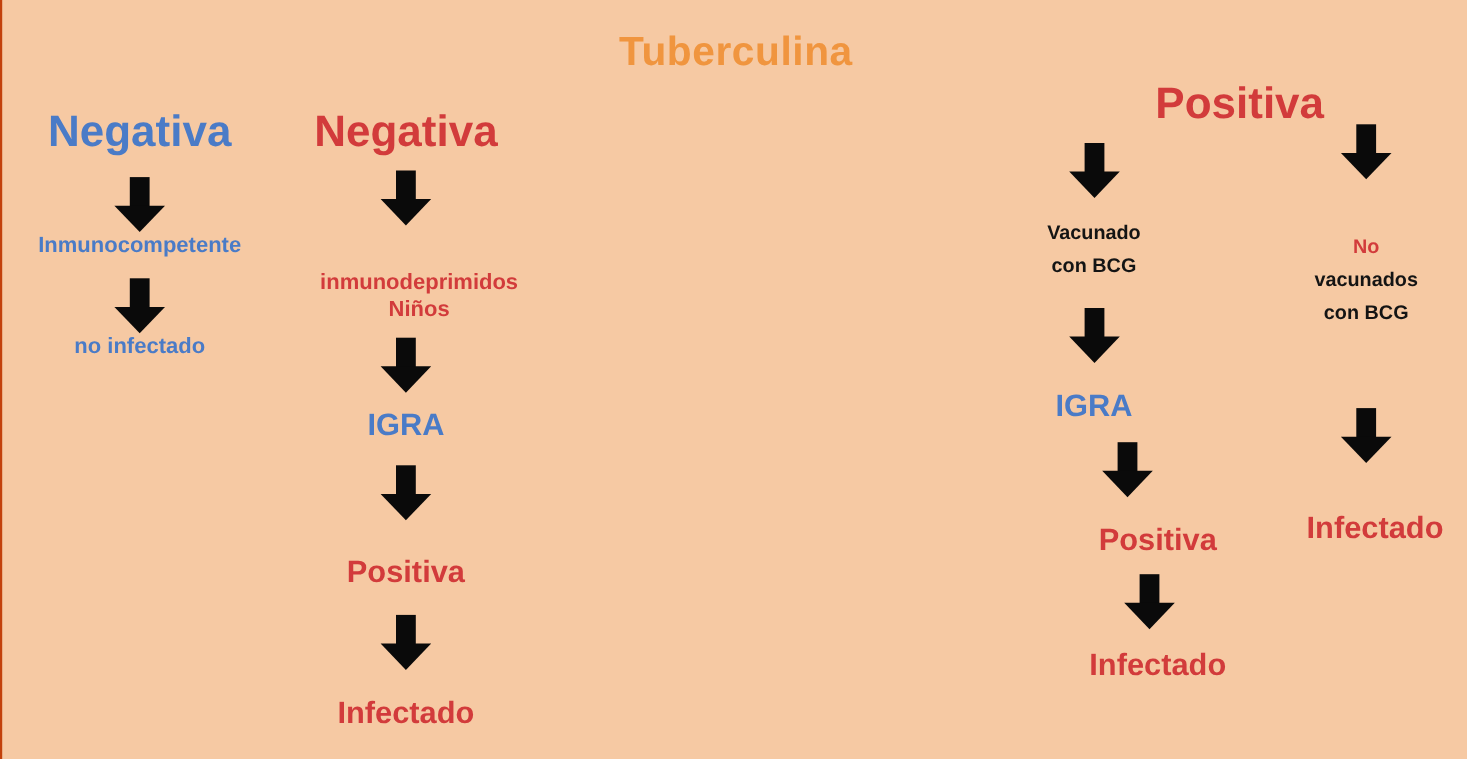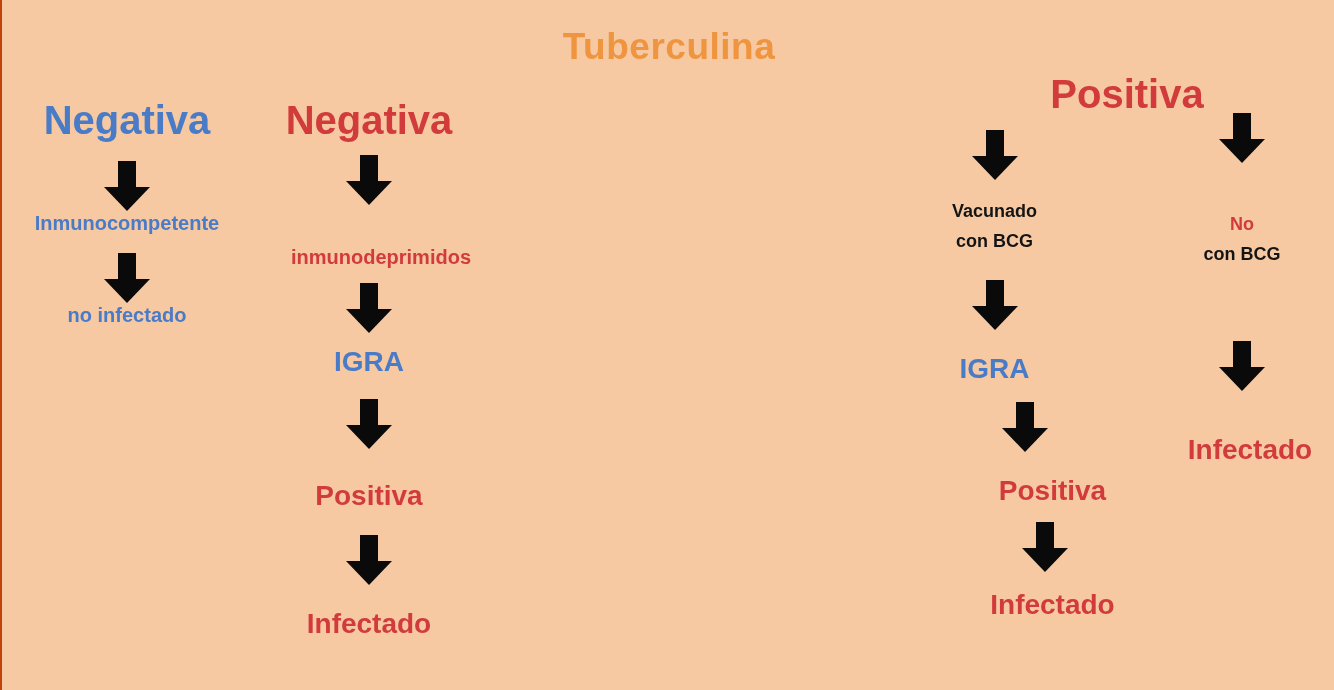--- a/index.html
+++ b/index.html
@@ -126,20 +126,21 @@
     <div class="step-sm blue mt32">Inmunocompetente</div>
     <div class="arrow mt18"></div>
     <div class="step-sm blue mt32">no infectado</div>
   </div>
 
   <div class="col col-2">
     <div class="hdr-big red">Negativa</div>
     <div class="arrow mt10"></div>
     <div class="step-sm red mt40">
       <span class="line">inmunodeprimidos</span>
+      <span class="line">Niños</span>
     </div>
     <div class="arrow mt14"></div>
     <div class="step-md blue mt12">IGRA</div>
     <div class="arrow mt20"></div>
     <div class="step-md red mt30">Positiva</div>
     <div class="arrow mt22"></div>
     <div class="step-md red mt22">Infectado</div>
   </div>
 
   <div class="right-header">Positiva</div>
@@ -155,19 +156,20 @@
     <div class="arrow mt16 shift30"></div>
     <div class="step-md red mt22 shift58">Positiva</div>
     <div class="arrow mt14 shift50"></div>
     <div class="step-md red mt16 shift58">Infectado</div>
   </div>
 
   <div class="col col-b">
     <div class="arrow"></div>
     <div class="step-lbl mt22">
       <span class="line red">No</span>
+      <span class="line">vacunados</span>
       <span class="line">con BCG</span>
     </div>
     <div class="arrow mt48"></div>
     <div class="step-md red mt18 shift8">Infectado</div>
   </div>
 
 </div>
 
 </body></html>

